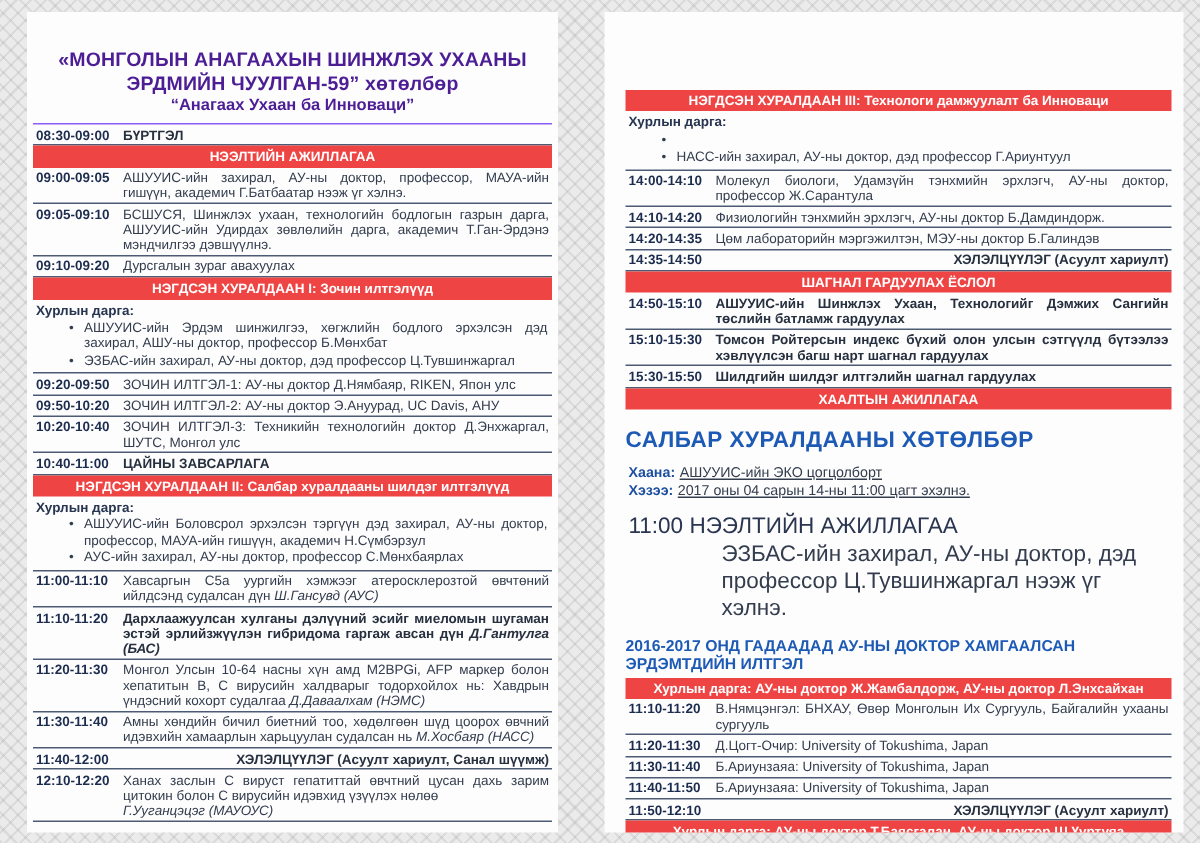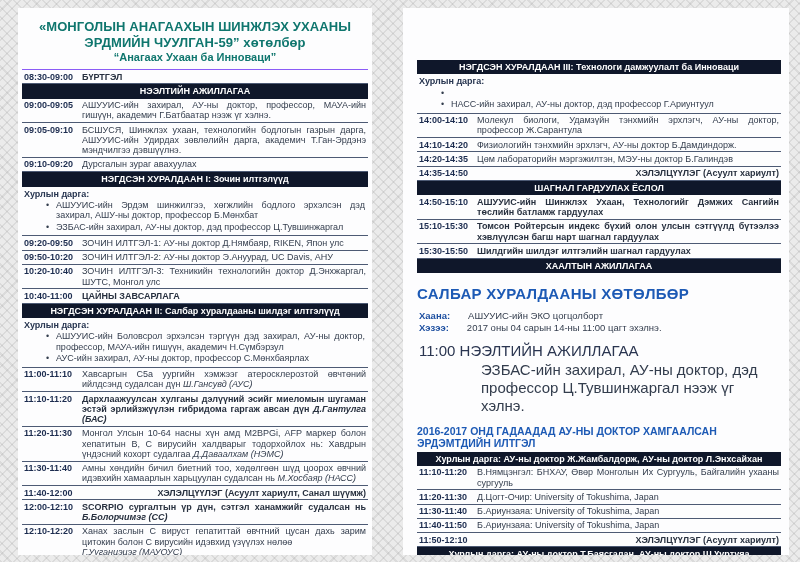--- a/index.html
+++ b/index.html
@@ -9,26 +9,26 @@
     background-color:#ebebeb;
     background-image:
       repeating-linear-gradient(45deg, rgba(120,120,120,.14) 0 1.5px, transparent 1.5px 7px),
       repeating-linear-gradient(135deg, rgba(120,120,120,.14) 0 1.5px, transparent 1.5px 7px);
   }
   .page{position:relative;width:800px;height:562px;}
   .panel{position:absolute;top:8px;height:547px;background:#fdfdfe;box-sizing:border-box;overflow:hidden;}
   .panel.left{left:18px;width:354px;padding:2px 4px 0 4px;}
   .panel.right{left:403px;width:386px;padding:52px 8px 0 14px;}
 
-  .doc-title{margin:9px 2px 5px 2px;text-align:center;color:#0f766e;font-weight:bold;line-height:1.22;}
+  .doc-title{margin:22px 2px 5px 2px;text-align:center;color:#4c1d95;font-weight:bold;line-height:1.22;}
   .doc-title .l1,.doc-title .l2{font-size:13px;letter-spacing:.1px;}
   .doc-title .l3{font-size:11px;}
 
   .band{
-    background:#0f172a;color:#ffffff;font-weight:bold;font-size:9px;
+    background:#ef4444;color:#ffffff;font-weight:bold;font-size:9px;
     text-align:center;padding:2px 2px;line-height:1.15;margin:0;
   }
 
   .row{display:flex;border-bottom:1px solid #4d5a74;padding:1.5px 0;font-size:9px;line-height:1.14;}
   .blocks > .row:first-child{border-top:1px solid #8b5cf6;}
   .row .time{flex:none;width:58px;font-weight:bold;color:#1c2c4f;padding-left:2px;}
   .row .desc{flex:1;color:#333d4d;text-align:justify;padding-right:2px;}
   .row.bold .desc{font-weight:bold;color:#27303f;}
   .row.center .desc{text-align:right;font-weight:bold;color:#27303f;}
 
@@ -36,21 +36,21 @@
   .chairs-label{font-weight:bold;color:#273550;padding-left:2px;margin-bottom:1px;}
   .chair{display:flex;padding:0 3px 1px 24px;}
   .chair .bullet{flex:none;width:10px;color:#333d4d;}
   .chair .chair-text{flex:1;text-align:justify;}
 
   .heading-lg{color:#1d5ab5;font-weight:bold;font-size:15px;margin:12px 0 8px 0;letter-spacing:.3px;}
   .heading-sm{color:#1d5ab5;font-weight:bold;font-size:10.5px;margin:10px 0 3px 0;}
 
   .kv{font-size:9.5px;margin:1px 0 1px 2px;color:#333d4d;line-height:1.2;}
   .kv .kv-label{color:#1d4fa0;font-weight:bold;}
-  .kv .kv-value{margin-left:18px;}
+  .kv .kv-value{margin-left:3px;text-decoration:underline;}
 
   .plain{font-size:15px;color:#2a3550;margin:8px 0 1px 2px;line-height:1.2;}
   .plain.indent{margin:1px 0 0 64px;color:#333d4d;}
 </style>
 </head>
 <body>
 
 <div class="page">
   <div class="panel left">
     <div class="doc-title">
@@ -129,24 +129,20 @@
           <div class="desc"><span>Монгол Улсын 10-64 насны хүн амд M2BPGi, AFP маркер болон хепатитын В, С вирусийн халдварыг тодорхойлох нь: Хавдрын үндэсний кохорт судалгаа </span><i>Д.Даваалхам (НЭМС)</i></div>
         </div>
         <div class="row">
           <div class="time">11:30-11:40</div>
           <div class="desc"><span>Амны хөндийн бичил биетний тоо, хөдөлгөөн шүд цоорох өвчний идэвхийн хамаарлын харьцуулан судалсан нь </span><i>М.Хосбаяр (НАСС)</i></div>
         </div>
         <div class="row bold center">
           <div class="time">11:40-12:00</div>
           <div class="desc">ХЭЛЭЛЦҮҮЛЭГ (Асуулт хариулт, Санал шүүмж)</div>
         </div>
-        <div class="row bold">
-          <div class="time">12:00-12:10</div>
-          <div class="desc"><span>SCORPIO сургалтын үр дүн, сэтгэл ханамжийг судалсан нь </span><i>Б.Болорчимэг (СС)</i></div>
-        </div>
         <div class="row">
           <div class="time">12:10-12:20</div>
           <div class="desc"><span>Ханах заслын С вируст гепатиттай өвчтний цусан дахь зарим цитокин болон С вирусийн идэвхид үзүүлэх нөлөө</span><br><i>Г.Ууганцэцэг (МАУОУС)</i></div>
         </div>
       </div>
   </div>
   <div class="panel right">
     <div class="blocks">
         <div class="band">НЭГДСЭН ХУРАЛДААН III: Технологи дамжуулалт ба Инноваци</div>
         <div class="chairs">

